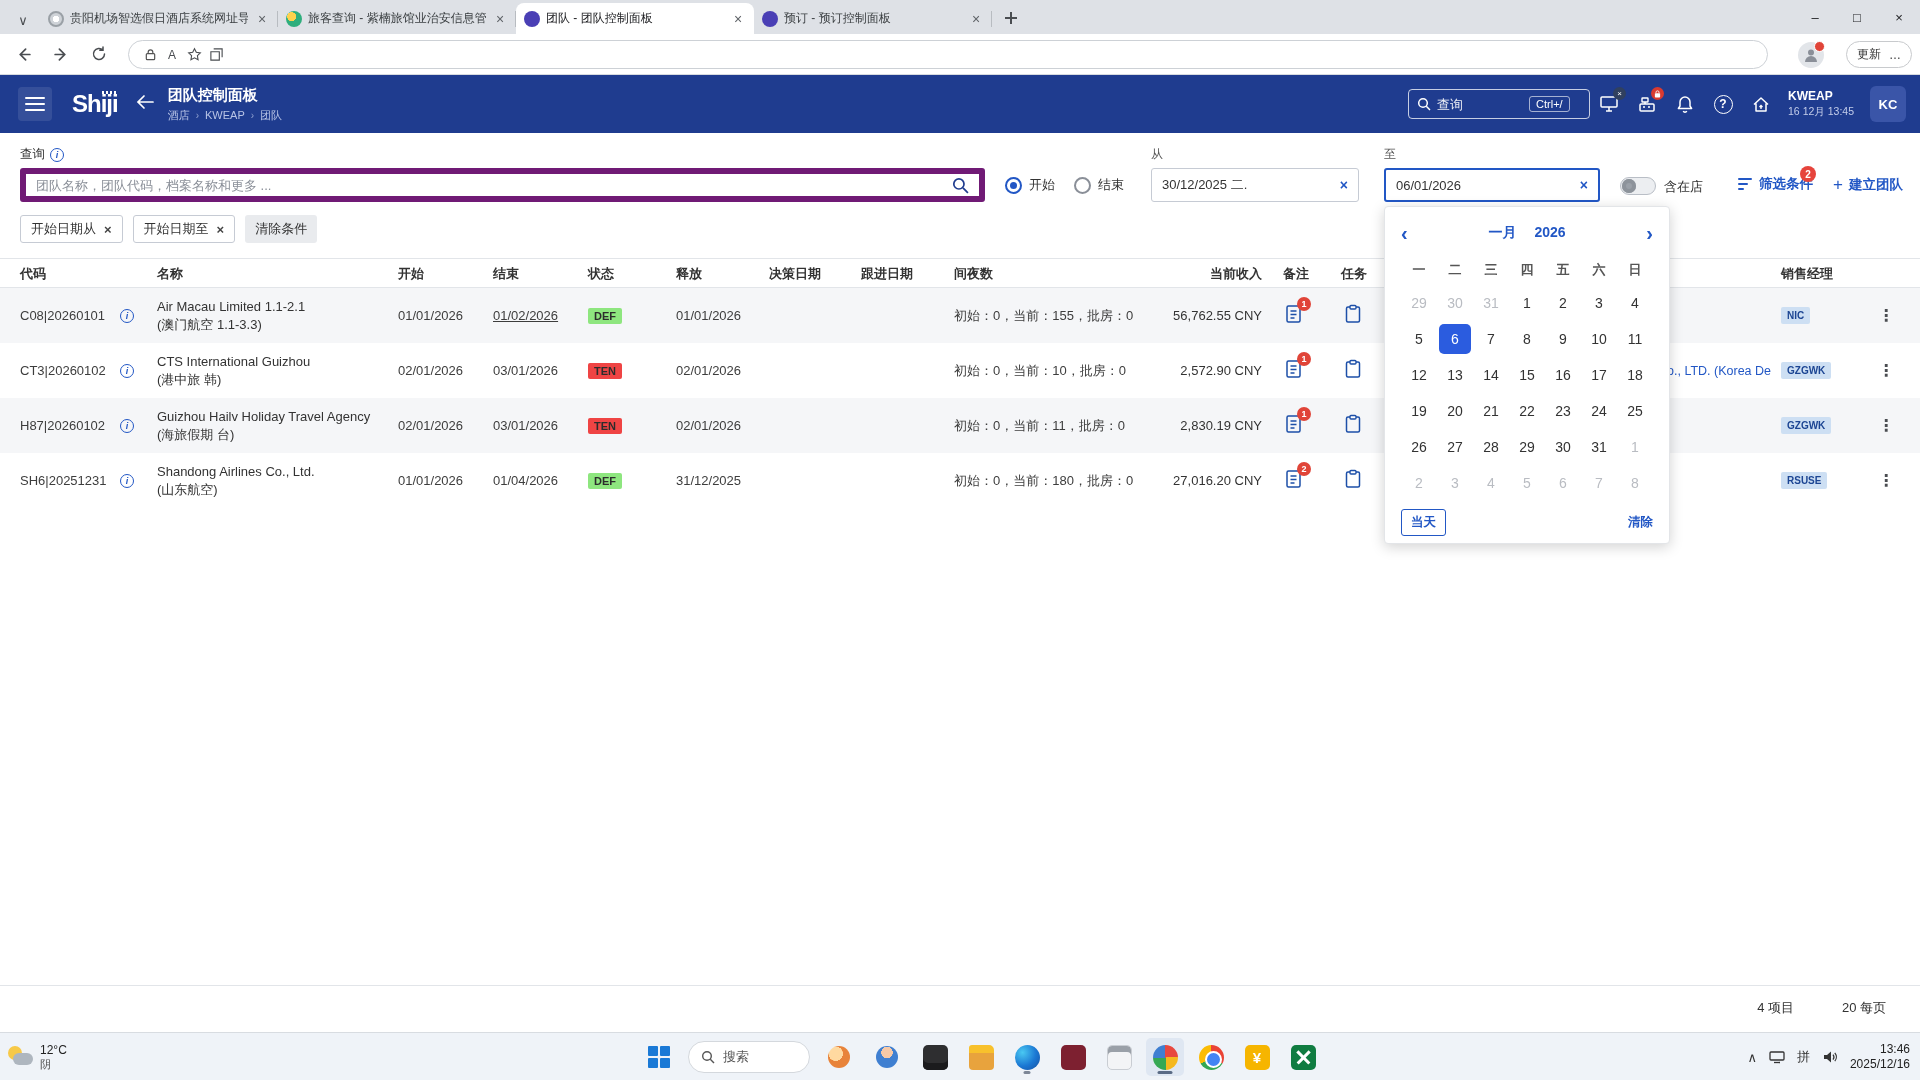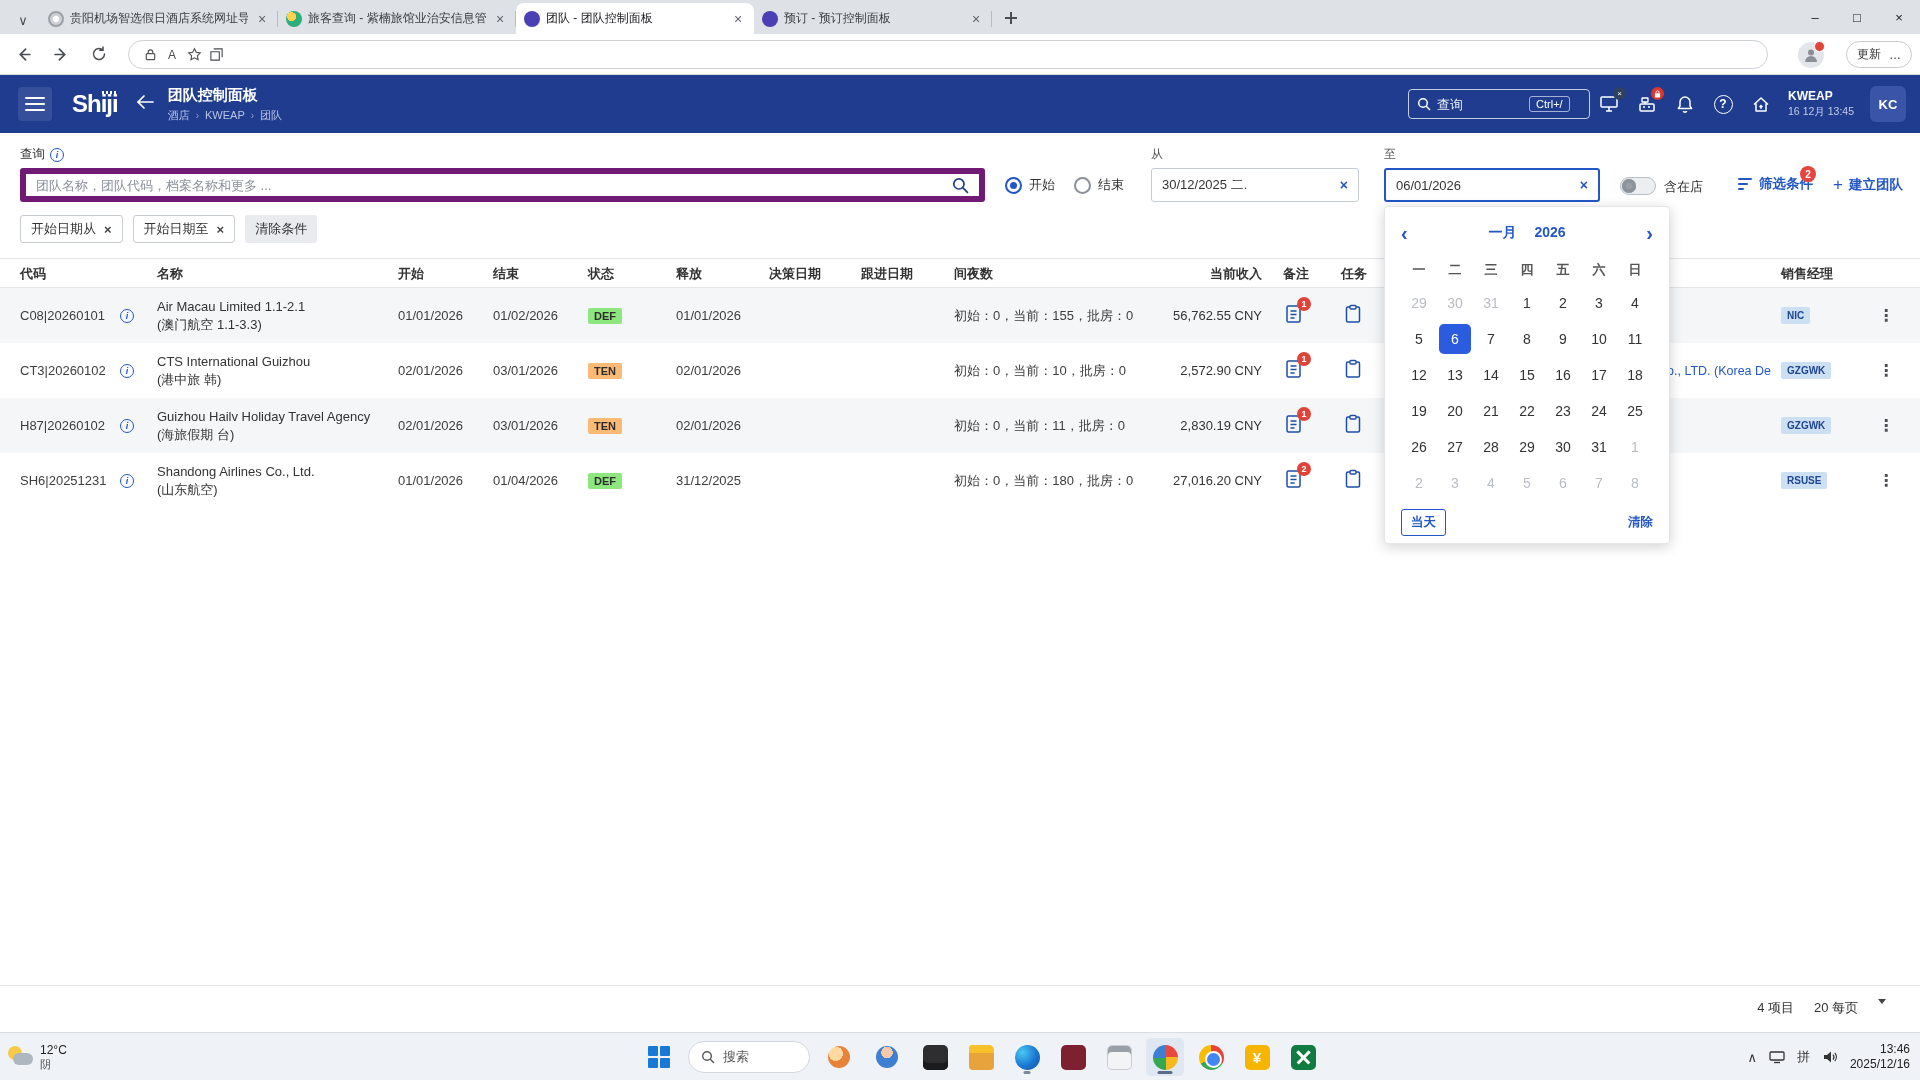--- a/index.html
+++ b/index.html
@@ -101,32 +101,32 @@
   #thead { position:absolute; left:0; top:125px; width:1920px; height:30px; border-top:1px solid #e2e5e9; border-bottom:1px solid #e2e5e9; }
   .th { position:absolute; top:0; line-height:29px; font-size:13px; font-weight:700; color:#333; white-space:nowrap; }
   .th.right { text-align:right; }
   #tbody { position:absolute; left:0; top:155px; width:1920px; }
   .trow { position:absolute; left:0; width:1920px; height:55px; }
   .trow.odd { background:#f5f6f8; }
   .cell { position:absolute; top:0; height:55px; display:flex; align-items:center; font-size:13px; color:#3d3d3d; white-space:nowrap; }
   .namecell { flex-direction:column; align-items:flex-start; justify-content:center; line-height:18px; color:#333; }
   .status-badge { padding:2px 6px; border-radius:2px; font-size:11px; font-weight:700; color:#2c2c2c; }
   .status-DEF { background:#8ee67f; }
-  .status-TEN { background:#fdba74; }
+  .status-TEN { background:#ef4444; }
   .rev { justify-content:flex-end; color:#333; }
   .note-wrap { position:relative; }
   .count-badge { position:absolute; top:-7px; right:-8px; min-width:14px; height:14px; border-radius:7px; background:#e04438; color:#fff; font-size:9px; font-weight:700; display:flex; align-items:center; justify-content:center; padding:0 3px; }
   .sales-badge { background:#cddff3; color:#1c4593; font-size:10px; font-weight:700; padding:3px 6px; border-radius:2px; }
   .kebab { font-size:16px; font-weight:700; color:#4a4d51; letter-spacing:0; }
   .profile-frag { color:#2257c5; font-size:12.5px; }
 
   
   #pfooter { position:absolute; left:0; top:852px; width:1920px; height:40px; border-top:1px solid #e2e5e9; }
   #items-count { position:absolute; right:126px; top:13px; font-size:13px; color:#333; }
-  #page-size { position:absolute; right:34px; top:13px; font-size:13px; color:#333; display:flex; align-items:flex-start; gap:20px; }
+  #page-size { position:absolute; right:34px; top:13px; font-size:13px; color:#333; display:flex; align-items:flex-start; gap:20px;flex-direction:column; }
   #page-size .caret { width:0; height:0; border-left:4px solid transparent; border-right:4px solid transparent; border-top:5px solid #444; }
 
   
   #calendar { position:absolute; left:1384px; top:206px; width:286px; height:338px; background:#fff; border:1px solid #e3e5e8; border-radius:4px; box-shadow:0 3px 14px rgba(0,0,0,.18); z-index:10; padding:10px 16px 8px; }
   #cal-nav { display:flex; align-items:center; height:32px; }
   .cal-arrow { color:#2257c5; font-size:20px; font-weight:700; width:24px; }
   #cal-center { flex:1; text-align:center; font-size:14px; font-weight:700; color:#2257c5; display:flex; justify-content:center; gap:18px; }
   #cal-grid { display:grid; grid-template-columns:repeat(7,1fr); margin-top:6px; }
   .cal-wd { text-align:center; font-size:13px; font-weight:700; color:#555; height:30px; line-height:30px; }
   .cal-day { height:36px; display:flex; align-items:center; justify-content:center; font-size:14px; color:#333; }
@@ -417,21 +417,21 @@
         <div class="trow odd" style="top: 0px;">
           <div class="cell" style="left: 20px;">C08|20260101</div>
           <div class="cell" style="left: 120px;">
             <span class="info-i">i</span>
           </div>
           <div class="cell namecell" style="left: 157px;">
             <div>Air Macau Limited 1.1-2.1</div>
             <div>(澳门航空 1.1-3.3)</div>
           </div>
           <div class="cell" style="left: 398px;">01/01/2026</div>
-          <div class="cell" style="left: 493px;">01/02/2026</div>
+          <div class="cell" style="left: 493px; text-decoration: underline;">01/02/2026</div>
           <div class="cell" style="left: 588px;">
             <span class="status-badge status-DEF">DEF</span>
           </div>
           <div class="cell" style="left: 676px;">01/01/2026</div>
           <div class="cell" style="left: 954px;">初始：0，当前：155，批房：0</div>
           <div class="cell rev" style="right: 658px;">56,762.55 CNY</div>
           <div class="cell" style="left: 1284px;">
             <span class="note-wrap"><svg width="19" height="20" viewBox="0 0 18 20">
                 <rect x="2.5" y="2" width="13" height="16" rx="1.5" stroke="#1d4fa8" stroke-width="1.5" fill="none"></rect>
                 <path d="M6 7h6M6 10.5h6M6 14h4" stroke="#1d4fa8" stroke-width="1.4"></path>

